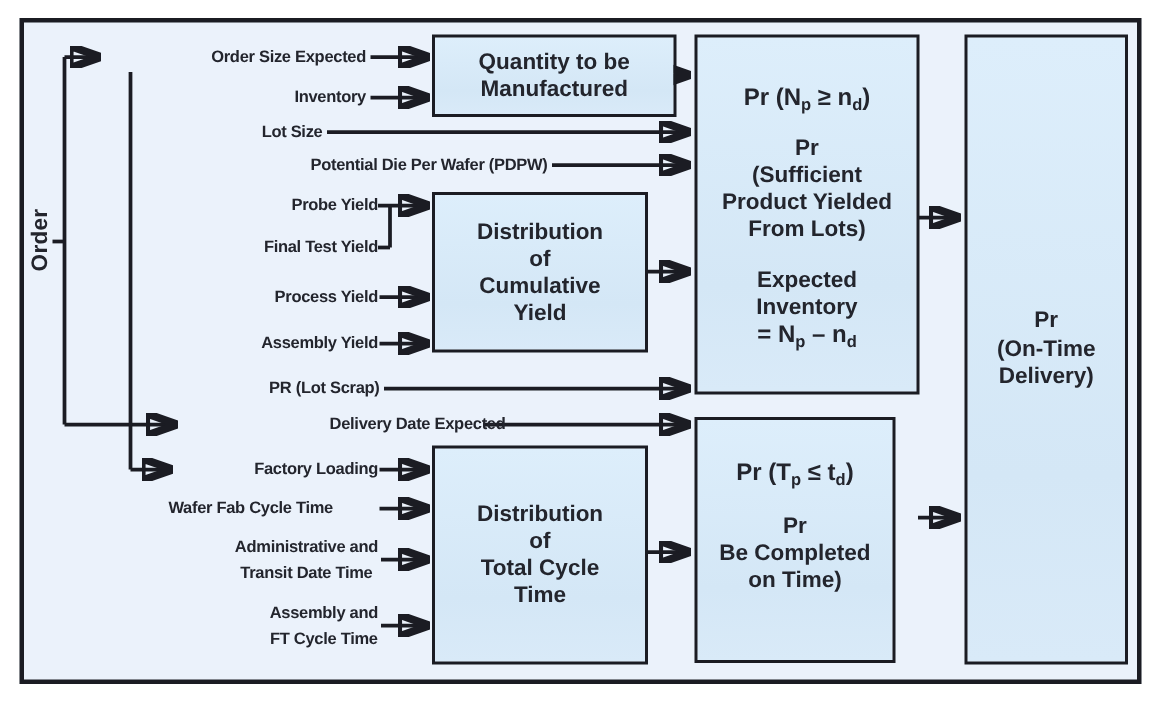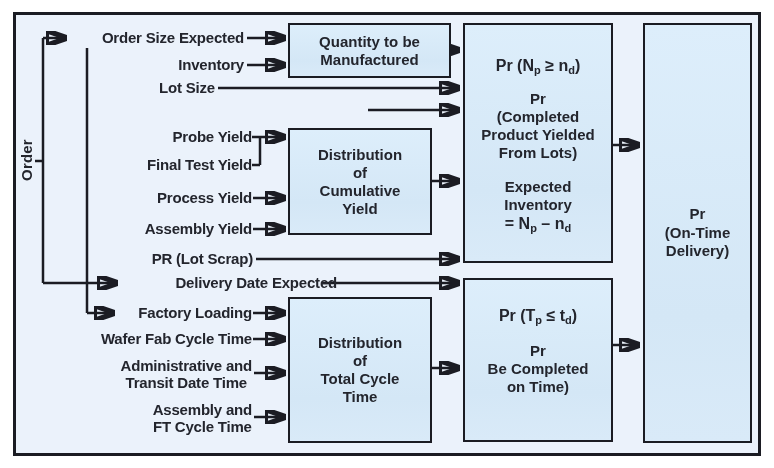--- a/index.html
+++ b/index.html
@@ -20,21 +20,21 @@
     background:linear-gradient(180deg,#ddeefb 0%,#d4e7f6 70%,#d9eaf8 100%);
     display:flex;flex-direction:column;align-items:center;justify-content:center;
     text-align:center;font-weight:bold;line-height:18px;font-size:15px;
   }
   .box .ln{white-space:nowrap;}
   .pbox{justify-content:flex-start;}
   .stanza{margin:0;line-height:18px;}
   .formula{font-size:16px;line-height:20px;white-space:nowrap;}
   .formula .sub{font-size:11px;vertical-align:-3px;}
   .inlabel{
-    position:absolute;font-weight:bold;font-size:15px;letter-spacing:-0.2px;
+    position:absolute;font-weight:bold;font-size:11px;letter-spacing:-0.2px;
     line-height:18px;text-align:right;white-space:nowrap;
   }
   .inlabel.two{line-height:17px;text-align:center;}
   .orderlabel{
     position:absolute;left:-13px;top:151px;width:80px;height:18px;
     transform:rotate(-90deg);text-align:center;font-weight:bold;font-size:15px;
     line-height:18px;letter-spacing:0.2px;
   }
 </style>
 </head>
@@ -80,28 +80,29 @@
     <path d="M612,145 H640" marker-end="url(#ah)"></path>
     <path d="M432,368 H460" marker-end="url(#ah)"></path>
     <path d="M612,345 H640" marker-end="url(#ah)"></path>
   </svg>
 
   <div class="orderlabel">Order</div>
 
   <div class="inlabel" style="right:530px;top:29px;">Order Size Expected</div>
   <div class="inlabel" style="right:530px;top:56px;">Inventory</div>
   <div class="inlabel" style="right:559px;top:79px;">Lot Size</div>
+  <div class="inlabel" style="right:409px;top:101px;">Potential Die Per Wafer (PDPW)</div>
   <div class="inlabel" style="right:522px;top:128px;">Probe Yield</div>
   <div class="inlabel" style="right:522px;top:156px;">Final Test Yield</div>
   <div class="inlabel" style="right:522px;top:189px;">Process Yield</div>
   <div class="inlabel" style="right:522px;top:220px;">Assembly Yield</div>
   <div class="inlabel" style="right:521px;top:250px;">PR (Lot Scrap)</div>
   <div class="inlabel" style="right:437px;top:274px;">Delivery Date Expected</div>
   <div class="inlabel" style="right:522px;top:304px;">Factory Loading</div>
-  <div class="inlabel" style="right:522px;top:330px;text-align:center;">Wafer Fab Cycle Time</div>
+  <div class="inlabel" style="right:552px;top:330px;text-align:center;">Wafer Fab Cycle Time</div>
   <div class="inlabel two" style="right:522px;top:357px;">
     <div>Administrative and</div>
     <div>Transit Date Time</div>
   </div>
   <div class="inlabel two" style="right:522px;top:401px;">
     <div>Assembly and</div>
     <div>FT Cycle Time</div>
   </div>
 
   <div class="box" style="left:288px;top:23px;width:163px;height:55px;">
@@ -120,32 +121,32 @@
     <div class="ln">Distribution</div>
     <div class="ln">of</div>
     <div class="ln">Total Cycle</div>
     <div class="ln">Time</div>
   </div>
 
   <div class="box pbox" style="left:463px;top:23px;width:150px;height:240px;padding-top:31px;">
     <div class="formula"><span>Pr (</span><span>N</span><span class="sub">p</span><span> ≥ </span><span>n</span><span class="sub">d</span><span>)</span></div>
     <div class="stanza" style="margin-top:10px;">
       <div class="ln">Pr</div>
-      <div class="ln">(Completed</div>
+      <div class="ln">(Sufficient</div>
       <div class="ln">Product Yielded</div>
       <div class="ln">From Lots)</div>
     </div>
     <div class="stanza" style="margin-top:16px;">
       <div class="ln">Expected</div>
       <div class="ln">Inventory</div>
       <div class="formula"><span>= N</span><span class="sub">p</span><span> – </span><span>n</span><span class="sub">d</span></div>
     </div>
   </div>
 
-  <div class="box pbox" style="left:463px;top:278px;width:150px;height:164px;padding-top:26px;">
+  <div class="box pbox" style="left:463px;top:278px;width:134px;height:164px;padding-top:26px;">
     <div class="formula"><span>Pr (</span><span>T</span><span class="sub">p</span><span> ≤ </span><span>t</span><span class="sub">d</span><span>)</span></div>
     <div class="stanza" style="margin-top:12px;">
       <div class="ln">Pr</div>
       <div class="ln">Be Completed</div>
       <div class="ln">on Time)</div>
     </div>
   </div>
 
   <div class="box" style="left:643px;top:23px;width:109px;height:420px;line-height:18.5px;">
     <div class="ln">Pr</div>

